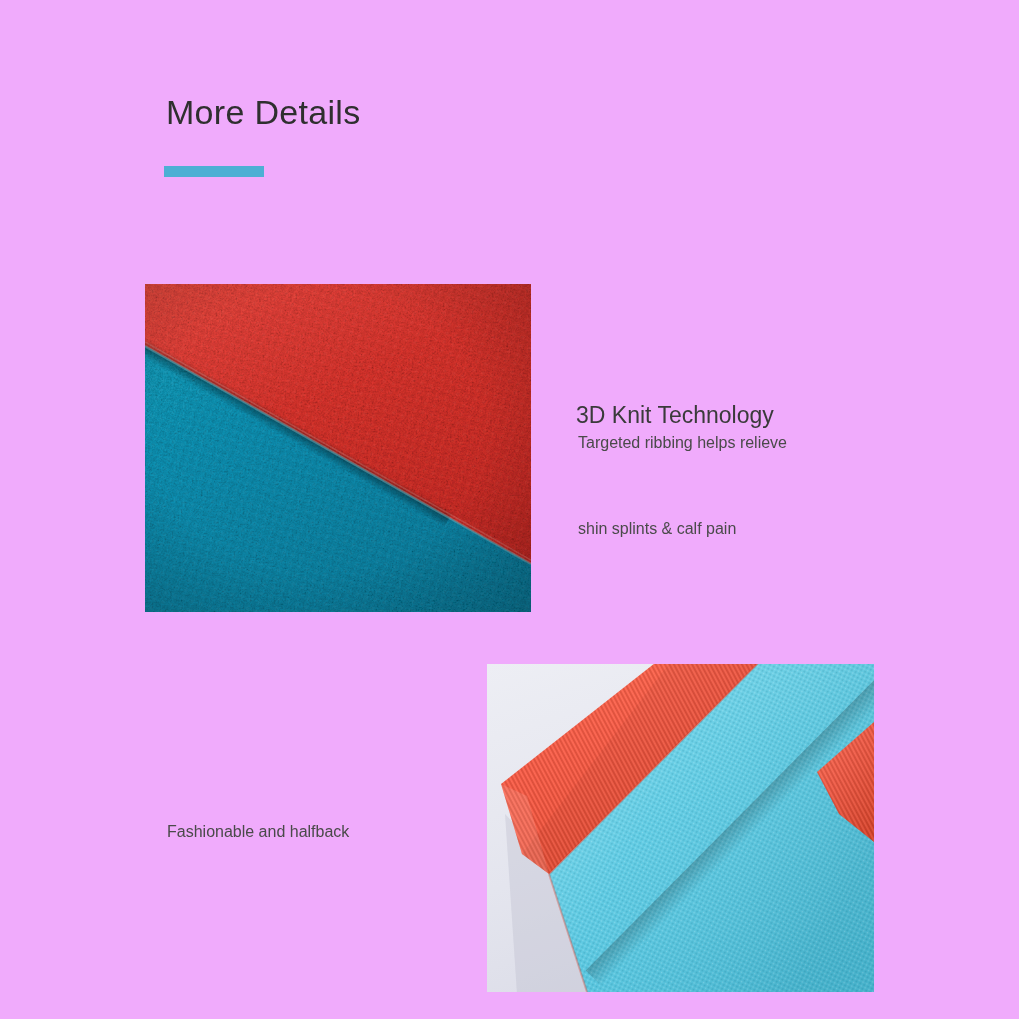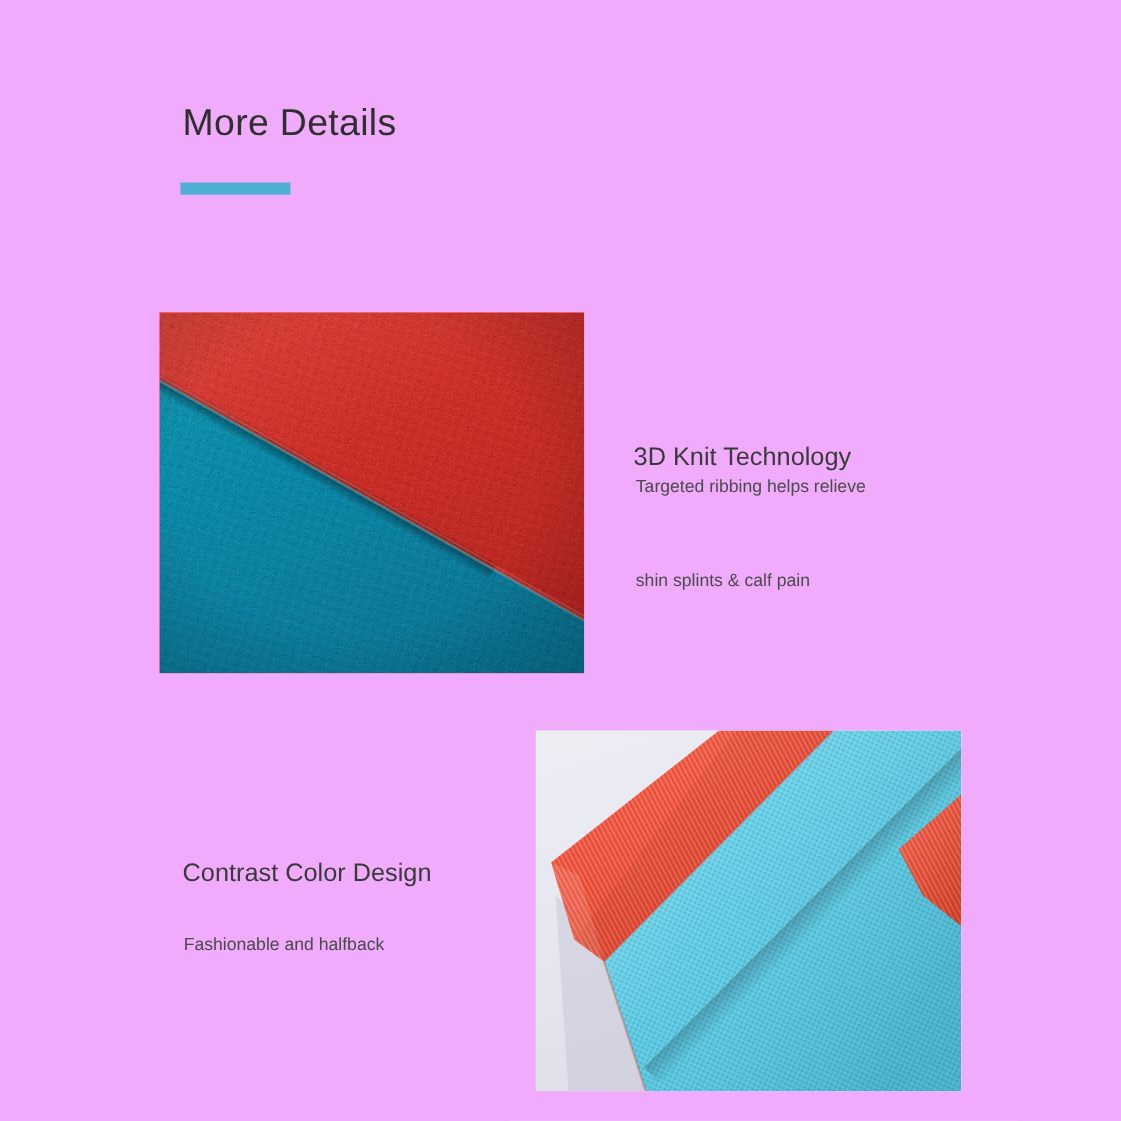--- a/index.html
+++ b/index.html
@@ -85,21 +85,21 @@
     color: #4a4a4a;
     white-space: nowrap;
     line-height: 1.2;
   }
 
   .feature-knit-title   { left: 576px; top: 402px; }
   .feature-knit-line-1  { left: 578px; top: 433px; }
   .feature-knit-line-2  { left: 578px; top: 475px; margin-top: 44px; }
 
   .feature-contrast-title  { left: 166px; top: 780px; }
-  .feature-contrast-line-1 { left: 167px; top: 822px; margin-top: 28px; }
+  .feature-contrast-line-1 { left: 167px; top: 822px; }
 </style>
 </head>
 <body>
 
 <div class="page">
 
   <div class="section-heading">More Details</div>
   <div class="accent-bar"></div>
 
   <div class="photo photo-knit-macro">
@@ -240,16 +240,15 @@
 
       <linearGradient id="sheen" x1="0" y1="0" x2="1" y2="0.6">
         <stop offset="0%" stop-color="#ffffff" stop-opacity="0.16"></stop>
         <stop offset="45%" stop-color="#ffffff" stop-opacity="0.02"></stop>
         <stop offset="100%" stop-color="#000000" stop-opacity="0.06"></stop>
       </linearGradient>
       <path d="M62,210 L300,-30 H387 V328 H100 Z" fill="url(#sheen)"></path>
     </svg>
   </div>
 
-  <div class="feature-title feature-contrast-title">Contrast Color Design</div>
   <div class="feature-line feature-contrast-line-1">Fashionable and halfback</div>
 
 </div>
 
 </body></html>

